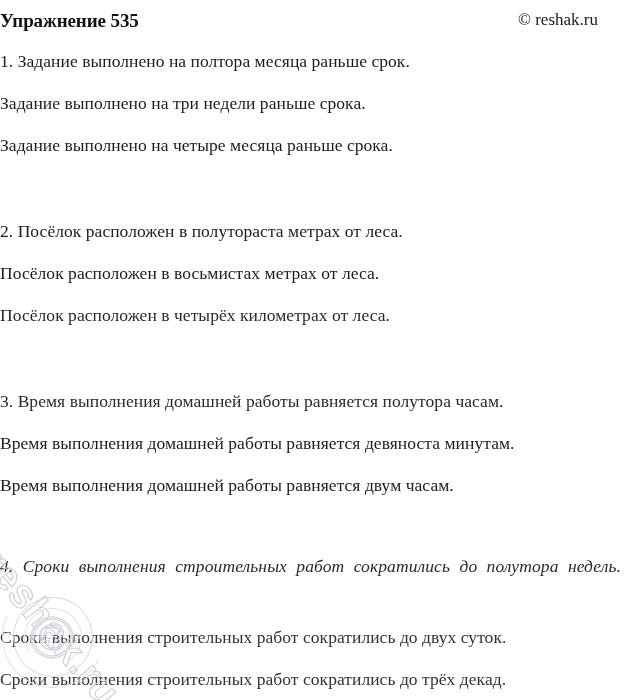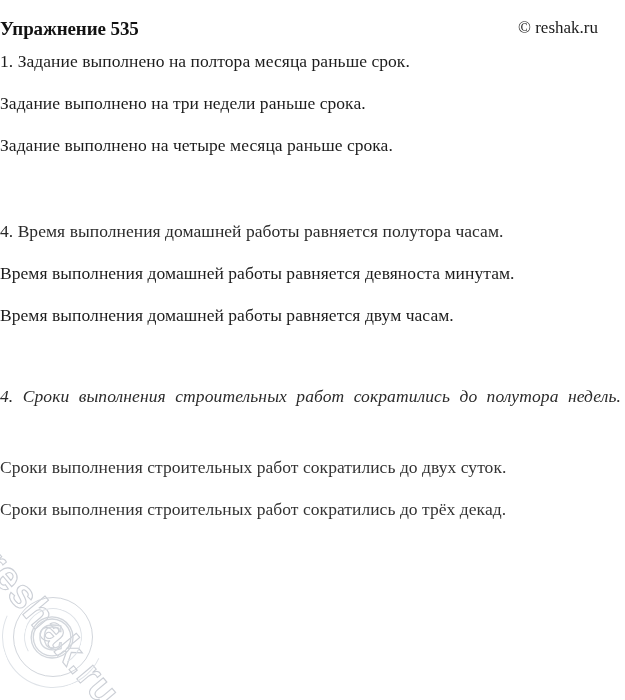--- a/index.html
+++ b/index.html
@@ -19,21 +19,21 @@
   .page {
     position: relative;
     width: 625px;
     height: 700px;
     overflow: hidden;
   }
 
   
   .header {
     position: absolute;
-    top: 16px;
+    top: 8px;
     left: 0;
     width: 607px;
     height: 30px;
     display: flex;
     align-items: flex-start;
     justify-content: space-between;
     padding-top: 2px;
     box-sizing: border-box;
   }
   .page-title {
@@ -171,23 +171,28 @@
   </div>
 
   <div class="content">
 
     <div class="block">
       <div class="line">1. Задание выполнено на полтора месяца раньше срок.</div>
       <div class="line">Задание выполнено на три недели раньше срока.</div>
       <div class="line">Задание выполнено на четыре месяца раньше срока.</div>
     </div>
 
-
-    <div class="block">
-      <div class="line fade-1">4. Время выполнения домашней работы равняется полутора часам.</div>
+    <div class="block">
+      <div class="line">2. Посёлок расположен в полутораста метрах от леса.</div>
+      <div class="line">Посёлок расположен в восьмистах метрах от леса.</div>
+      <div class="line fade-1">Посёлок расположен в четырёх километрах от леса.</div>
+    </div>
+
+    <div class="block">
+      <div class="line fade-1">3. Время выполнения домашней работы равняется полутора часам.</div>
       <div class="line">Время выполнения домашней работы равняется девяноста минутам.</div>
       <div class="line">Время выполнения домашней работы равняется двум часам.</div>
     </div>
 
     <div class="block">
       <div class="line wrap fade-1">4. Сроки выполнения строительных работ сократились до полутора недель.</div>
       <div class="line fade-2">Сроки выполнения строительных работ сократились до двух суток.</div>
       <div class="line fade-2">Сроки выполнения строительных работ сократились до трёх декад.</div>
     </div>
 

